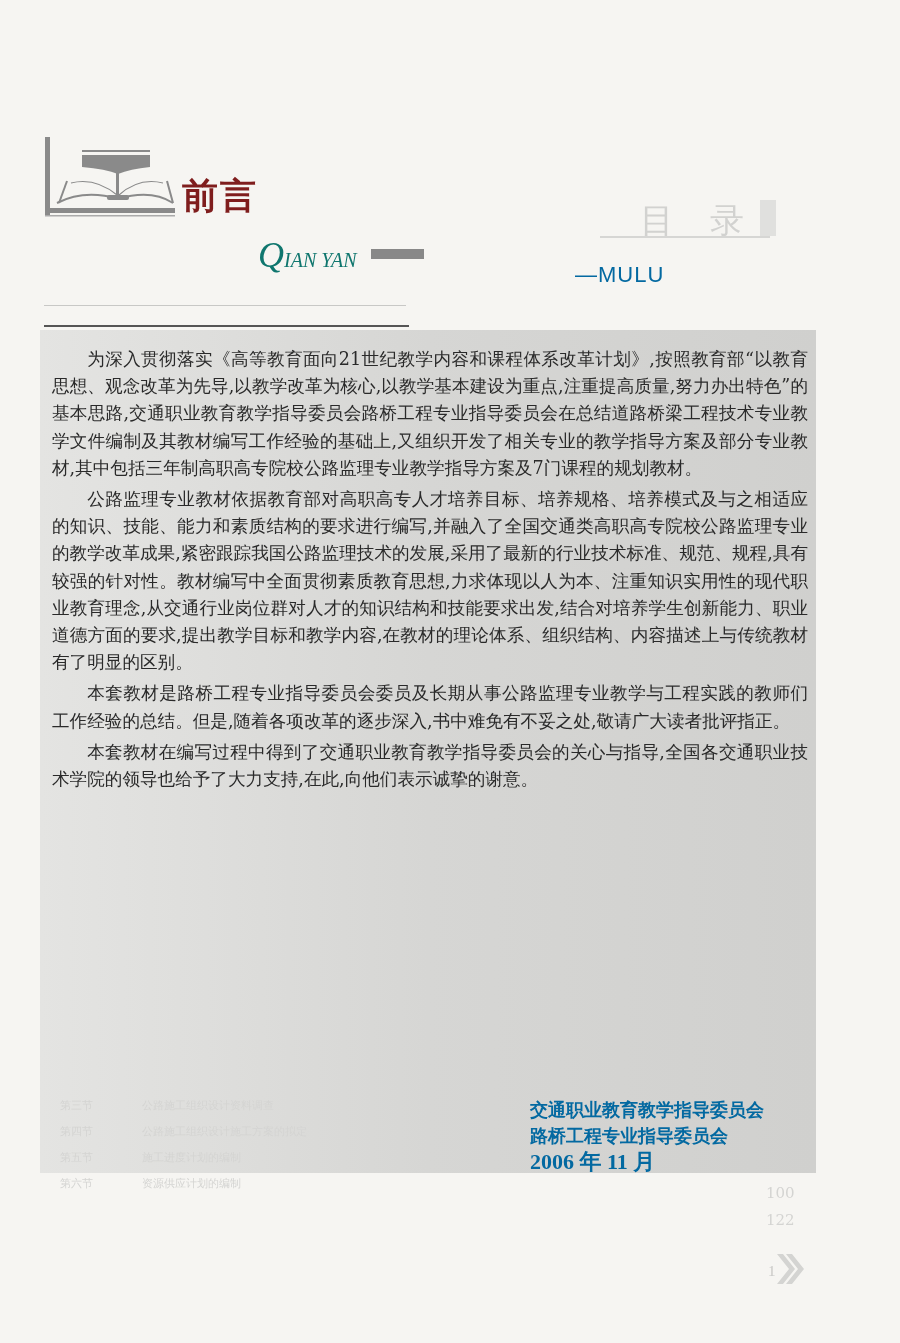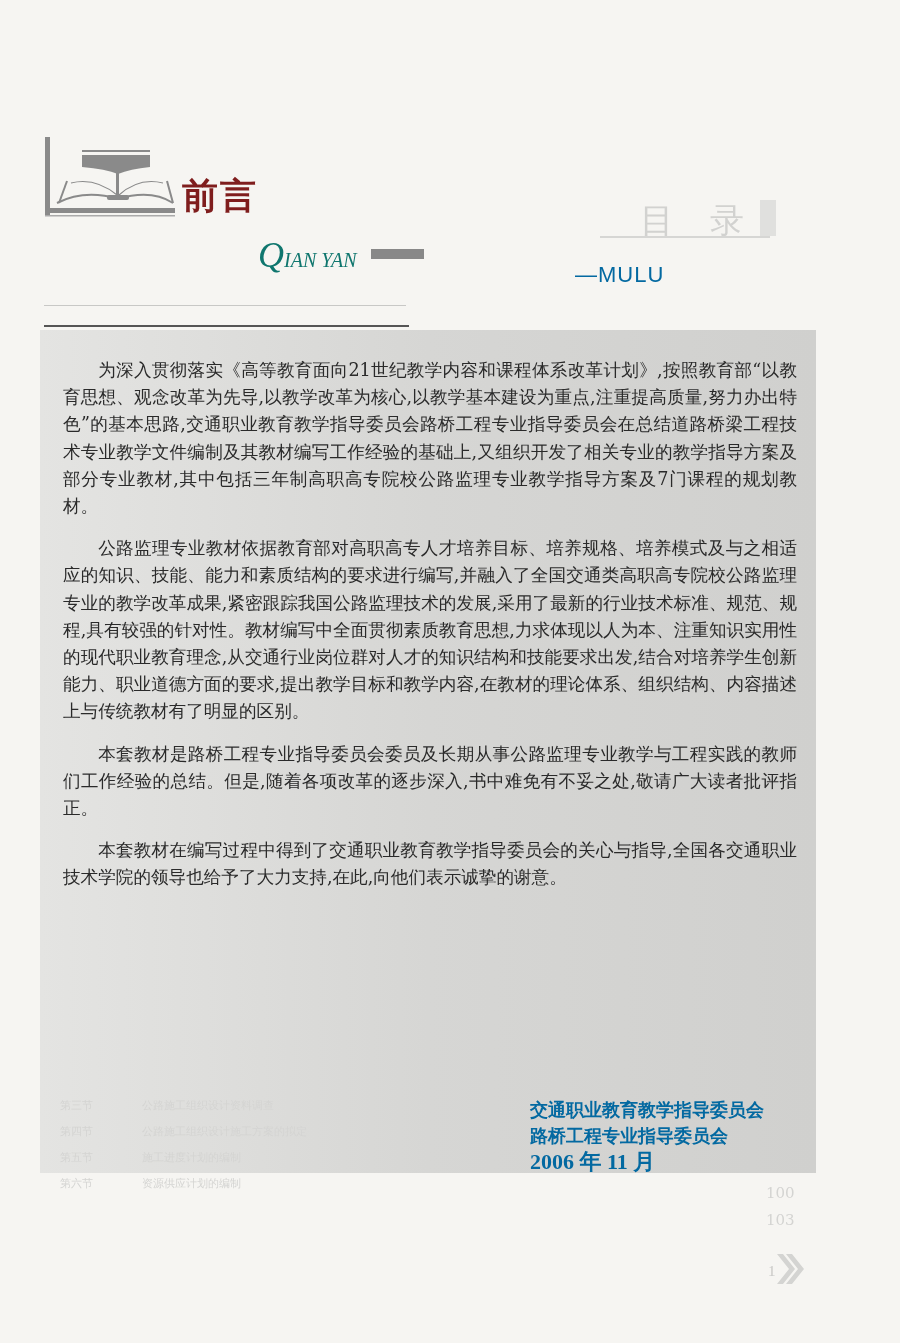--- a/index.html
+++ b/index.html
@@ -26,21 +26,21 @@
   .content-box {
     position: absolute; left: 40px; top: 330px; width: 776px; height: 843px;
     background: linear-gradient(90deg, #e4e4e2 0%, #d6d6d4 50%, #d0d0ce 100%);
   }
   .ghost-toc { position: absolute; left: 60px; top: 1093px; color: #d4d4d2; font-size: 11px; line-height: 26px; font-family: "DejaVu Serif", serif; }
   .ghost-toc .row { white-space: nowrap; }
   .ghost-toc .num { display: inline-block; width: 82px; }
   .ghost-nums { position: absolute; left: 766px; top: 1180px; color: #d4d4d2; font-size: 15px; line-height: 27px; }
 
   .body-text { position: absolute; left: 48px; top: 342px; width: 764px; font-size: 17.6px; line-height: 27.2px; color: #2a2a2a; text-align: justify; }
-  .body-text p { margin: 15px; text-indent: 2em; }
+  .body-text p { margin: 4px; text-indent: 2em; }
 
   .signature { position: absolute; right: 136px; top: 1097px; text-align: left; font-family: "DejaVu Sans", sans-serif; font-weight: bold; font-size: 18px; line-height: 26px; color: #0369a1; }
   .signature .date { font-family: "Liberation Serif", serif; font-weight: bold; font-size: 22px; }
 
   .page-num { position: absolute; left: 768px; top: 1263px; font-size: 15px; color: #c8c8c6; font-family: "Liberation Serif", serif; }
   .page-arrow { position: absolute; left: 775px; top: 1252px; }
 </style>
 </head>
 <body>
 
@@ -72,21 +72,21 @@
 <div class="content-box"></div>
 
 <div class="ghost-toc">
   <div class="row"><span class="num">第三节</span><span>公路施工组织设计资料调查</span></div>
   <div class="row"><span class="num">第四节</span><span>公路施工组织设计施工方案的拟定</span></div>
   <div class="row"><span class="num">第五节</span><span>施工进度计划的编制</span></div>
   <div class="row"><span class="num">第六节</span><span>资源供应计划的编制</span></div>
 </div>
 <div class="ghost-nums">
   <div>100</div>
-  <div>103</div>
+  <div>122</div>
 </div>
 
 <div class="body-text">
   <p>为深入贯彻落实《高等教育面向21世纪教学内容和课程体系改革计划》,按照教育部“以教育思想、观念改革为先导,以教学改革为核心,以教学基本建设为重点,注重提高质量,努力办出特色”的基本思路,交通职业教育教学指导委员会路桥工程专业指导委员会在总结道路桥梁工程技术专业教学文件编制及其教材编写工作经验的基础上,又组织开发了相关专业的教学指导方案及部分专业教材,其中包括三年制高职高专院校公路监理专业教学指导方案及7门课程的规划教材。</p>
   <p>公路监理专业教材依据教育部对高职高专人才培养目标、培养规格、培养模式及与之相适应的知识、技能、能力和素质结构的要求进行编写,并融入了全国交通类高职高专院校公路监理专业的教学改革成果,紧密跟踪我国公路监理技术的发展,采用了最新的行业技术标准、规范、规程,具有较强的针对性。教材编写中全面贯彻素质教育思想,力求体现以人为本、注重知识实用性的现代职业教育理念,从交通行业岗位群对人才的知识结构和技能要求出发,结合对培养学生创新能力、职业道德方面的要求,提出教学目标和教学内容,在教材的理论体系、组织结构、内容描述上与传统教材有了明显的区别。</p>
   <p>本套教材是路桥工程专业指导委员会委员及长期从事公路监理专业教学与工程实践的教师们工作经验的总结。但是,随着各项改革的逐步深入,书中难免有不妥之处,敬请广大读者批评指正。</p>
   <p>本套教材在编写过程中得到了交通职业教育教学指导委员会的关心与指导,全国各交通职业技术学院的领导也给予了大力支持,在此,向他们表示诚挚的谢意。</p>
 </div>
 
 <div class="signature">

